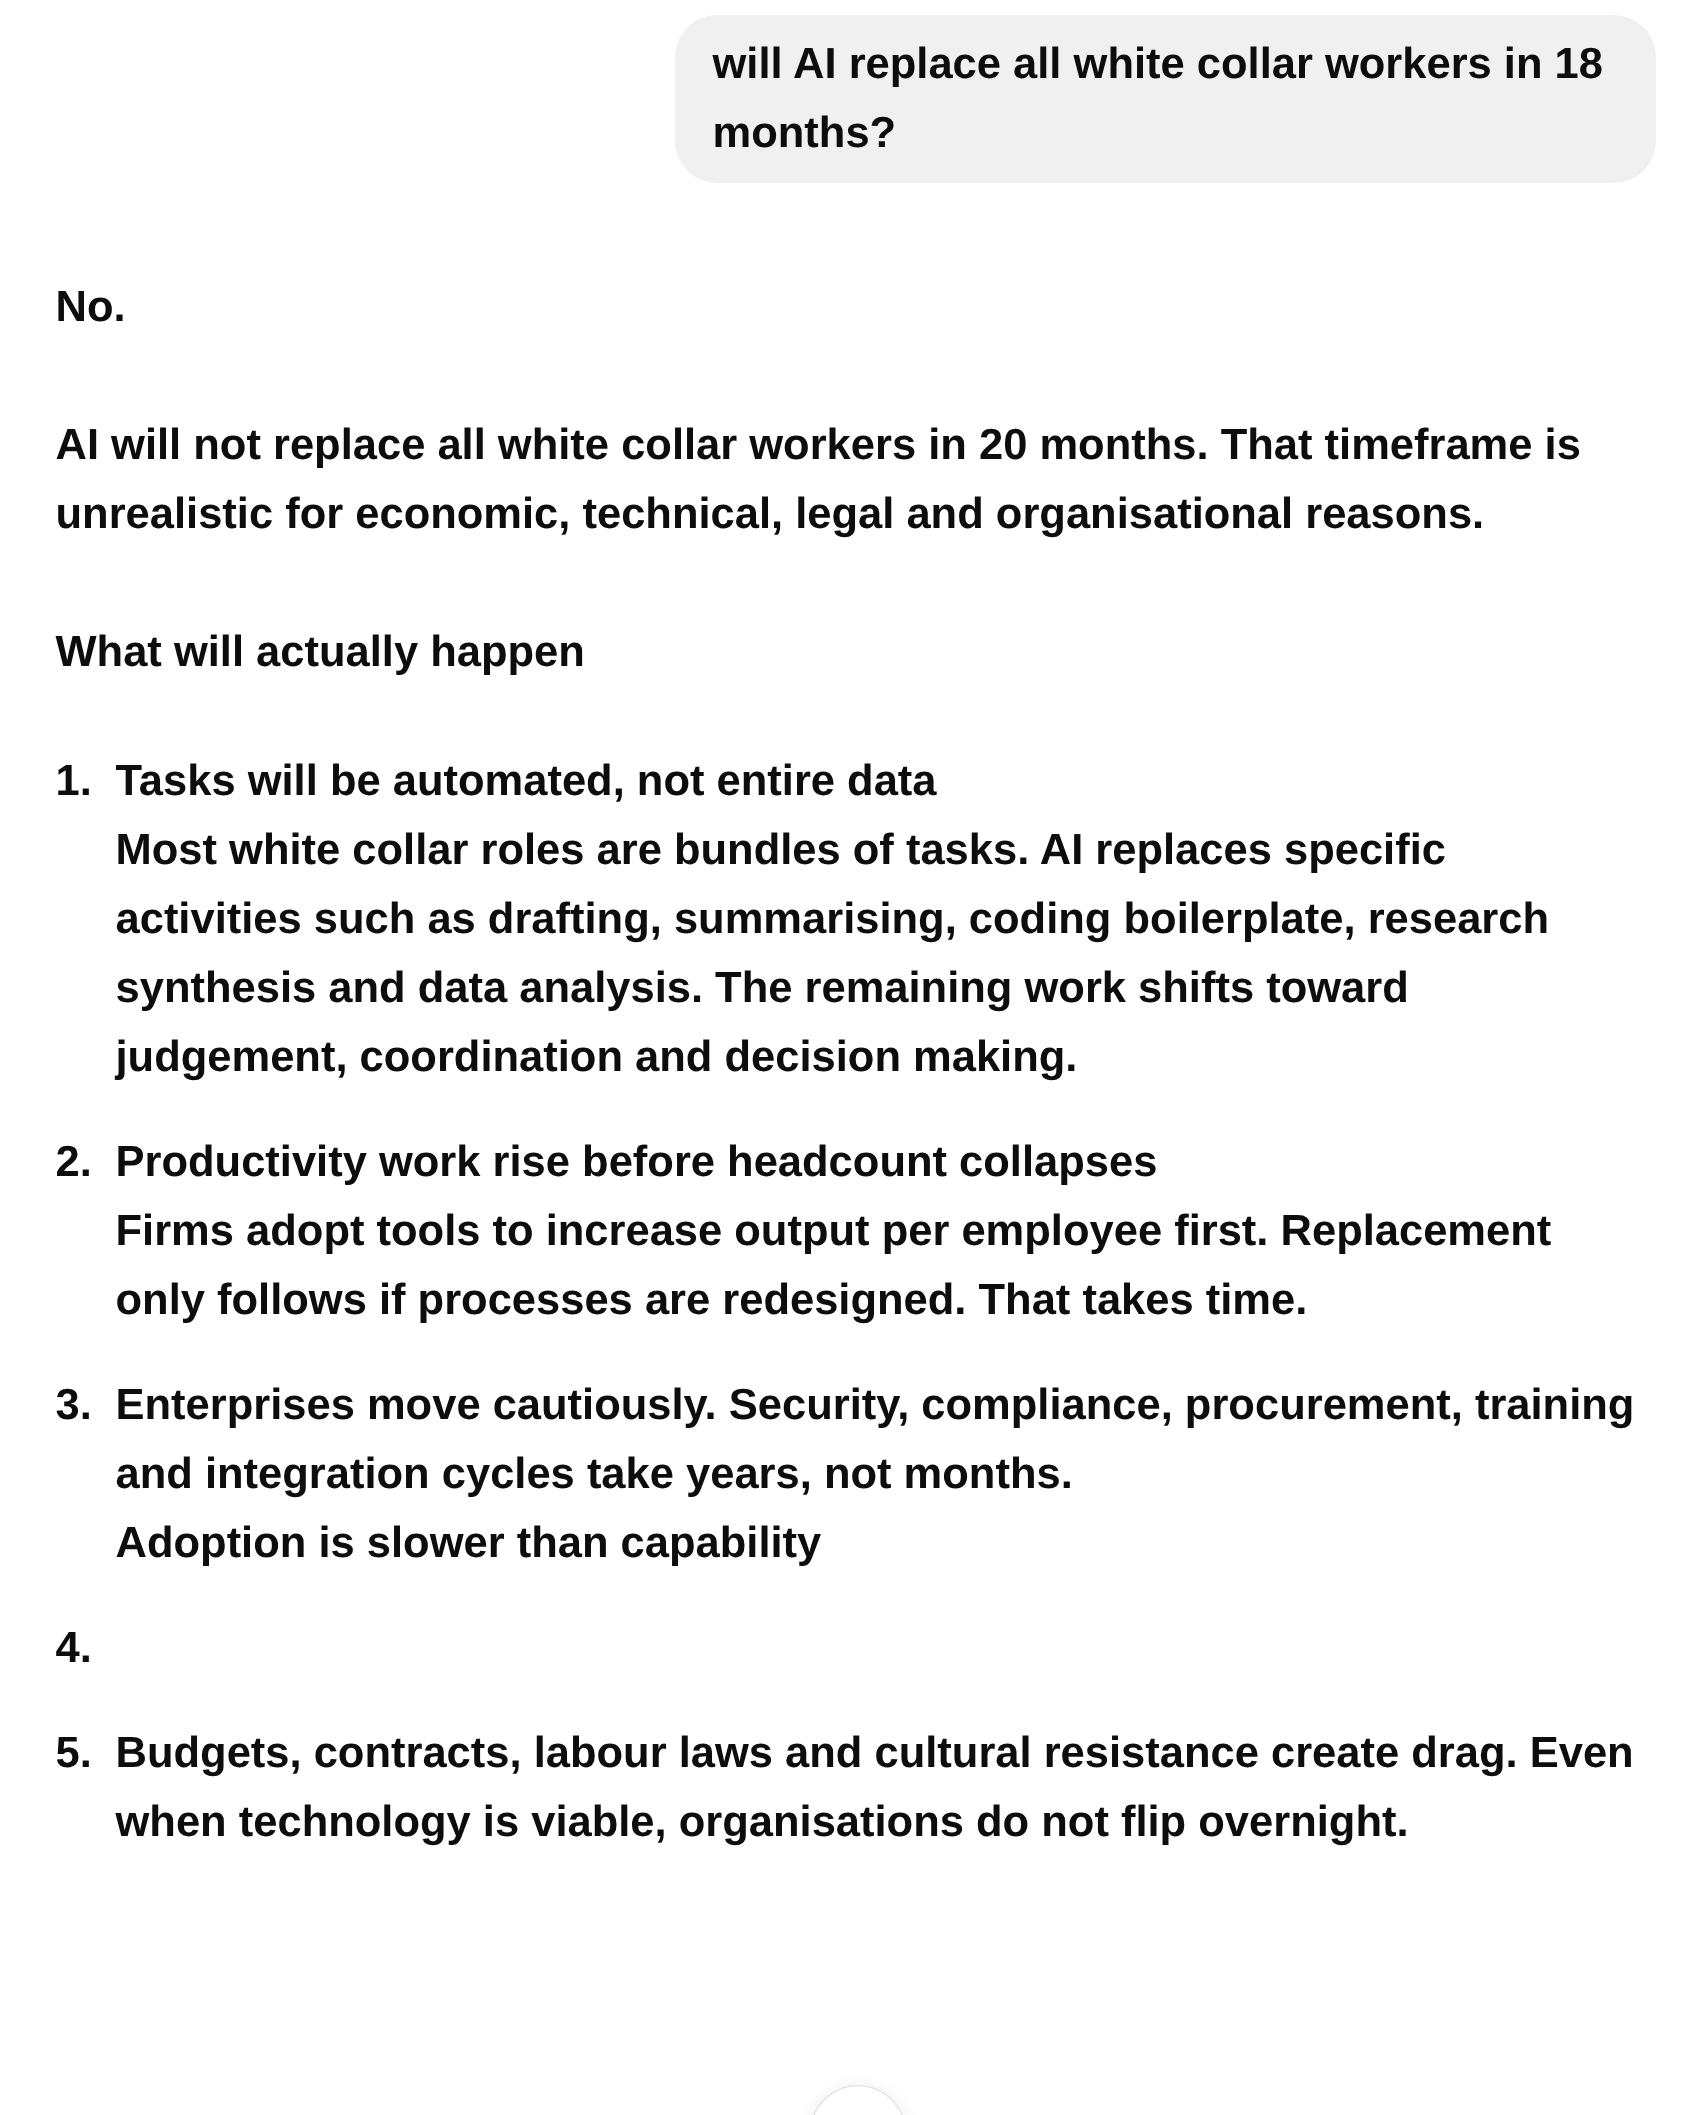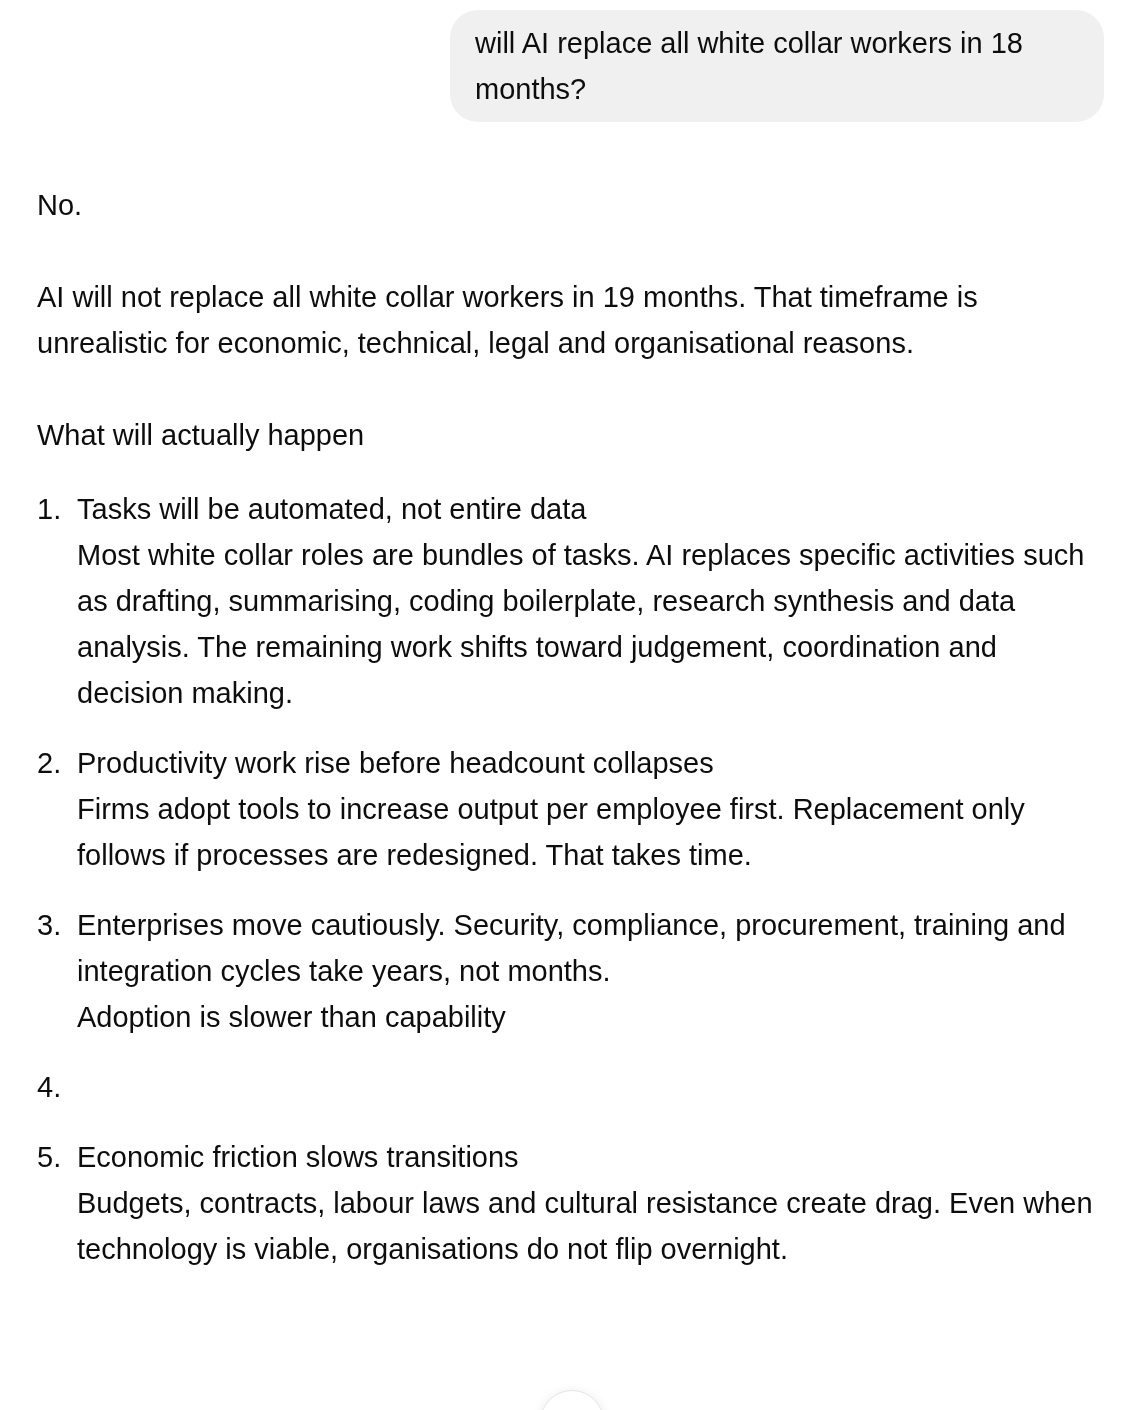--- a/index.html
+++ b/index.html
@@ -1,15 +1,15 @@
 <!DOCTYPE html>
 <html><head>
 <meta charset="utf-8">
 <style>
-  * { box-sizing: border-box; }
+  * { box-sizing: border-box; font-weight: bold; }
   html, body {
     margin: 0;
     padding: 0;
   }
   body {
     width: 1132px;
     height: 1410px;
     overflow: hidden;
     position: relative;
     background: var(--background, #ffffff);
@@ -33,21 +33,21 @@
     max-width: 654px; 
     color: var(--text, #0d0d0d);
   }
   .assistant {
     margin-top: 60px;
   }
   p.msg-p {
     margin: 0 0 46px 0;
   }
   p.msg-p.heading-p {
-    margin-bottom: 28px;
+    margin-bottom: 40px;
   }
   ol.num-list {
     list-style: none;
     margin: 0;
     padding: 0;
   }
   li.list-item {
     display: flex;
     margin: 0 0 24px 0;
   }
@@ -85,21 +85,21 @@
 <div class="thread">
 
   <div class="user-row">
     <div class="bubble">will AI replace all white collar workers in 18 months?</div>
   </div>
 
   <div class="assistant">
 
     <p class="msg-p">No.</p>
 
-    <p class="msg-p">AI will not replace all white collar workers in 19 months. That timeframe is unrealistic for economic, technical, legal and organisational reasons.</p>
+    <p class="msg-p">AI will not replace all white collar workers in 20 months. That timeframe is unrealistic for economic, technical, legal and organisational reasons.</p>
 
     <p class="msg-p heading-p">What will actually happen</p>
 
     <ol class="num-list">
 
       <li class="list-item">
         <span class="marker">1.</span>
         <div class="item-content">
           <div>Tasks will be automated, not entire data</div>
           <div>Most white collar roles are bundles of tasks. AI replaces specific activities such as drafting, summarising, coding boilerplate, research synthesis and data analysis. The remaining work shifts toward judgement, coordination and decision making.</div>
@@ -124,21 +124,20 @@
 
       <li class="list-item">
         <span class="marker">4.</span>
         <div class="item-content">
         </div>
       </li>
 
       <li class="list-item">
         <span class="marker">5.</span>
         <div class="item-content">
-          <div>Economic friction slows transitions</div>
           <div>Budgets, contracts, labour laws and cultural resistance create drag. Even when technology is viable, organisations do not flip overnight.</div>
         </div>
       </li>
 
     </ol>
   </div>
 </div>
 
 <button class="scroll-btn">
   

